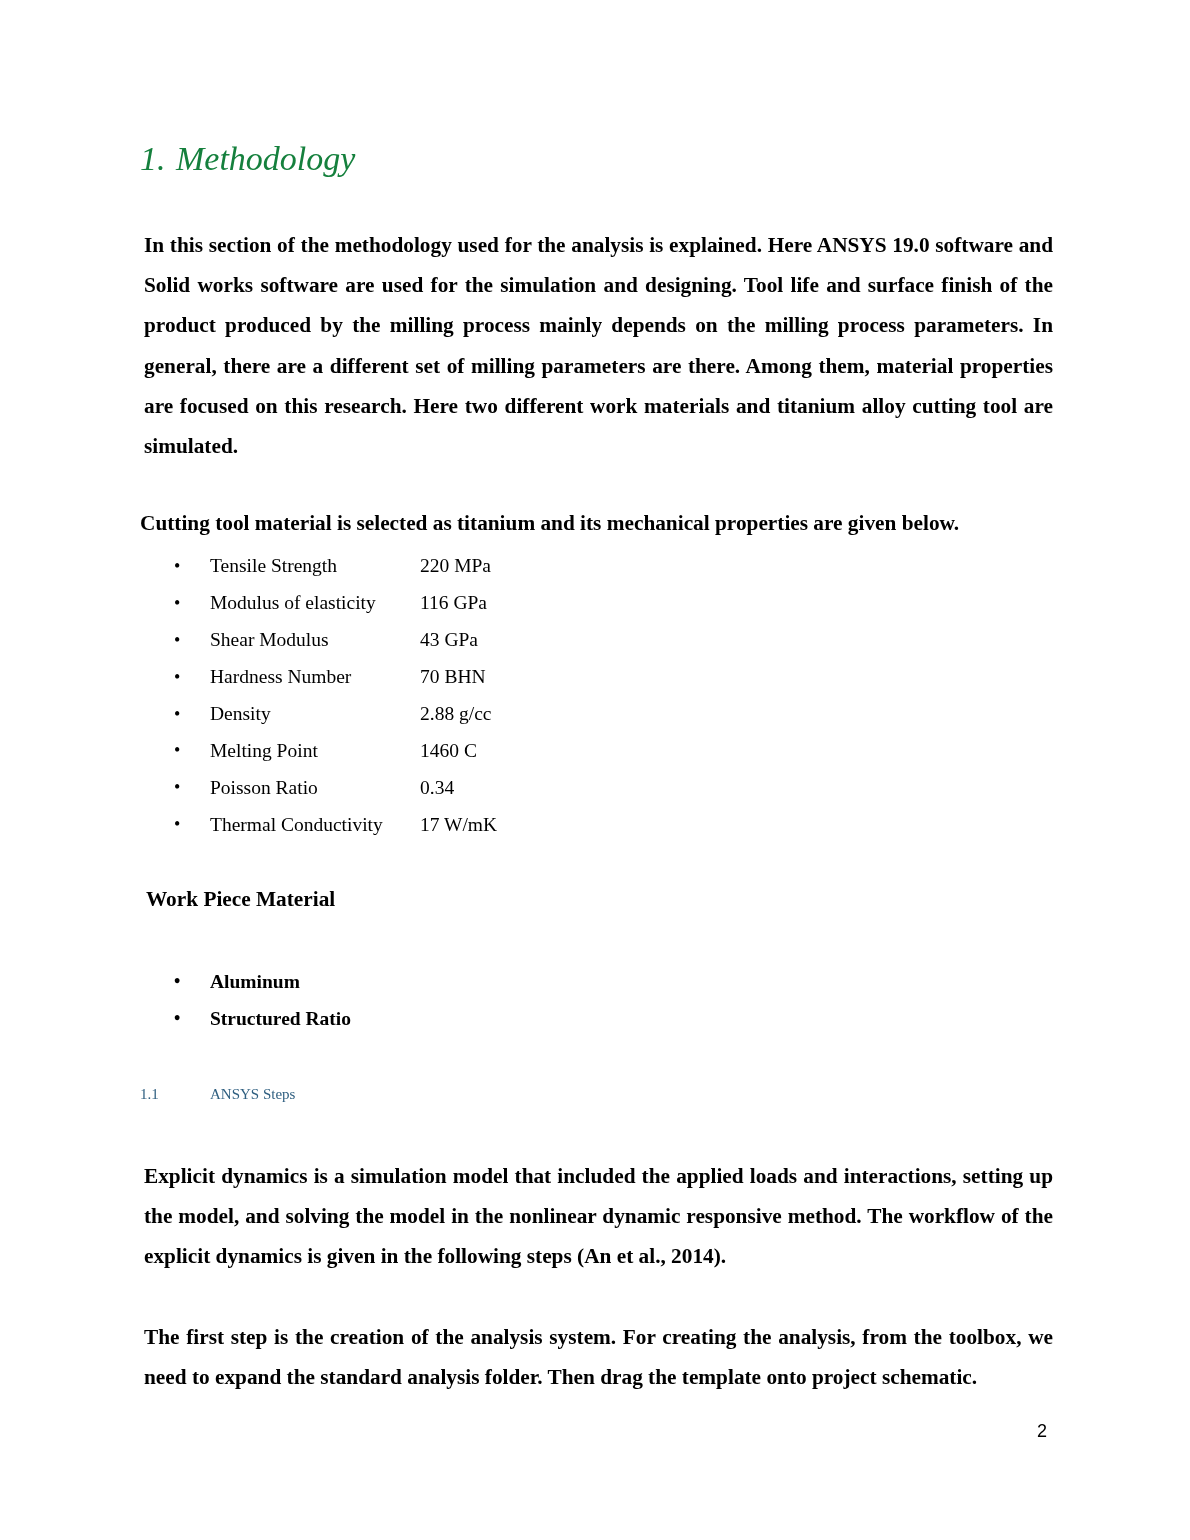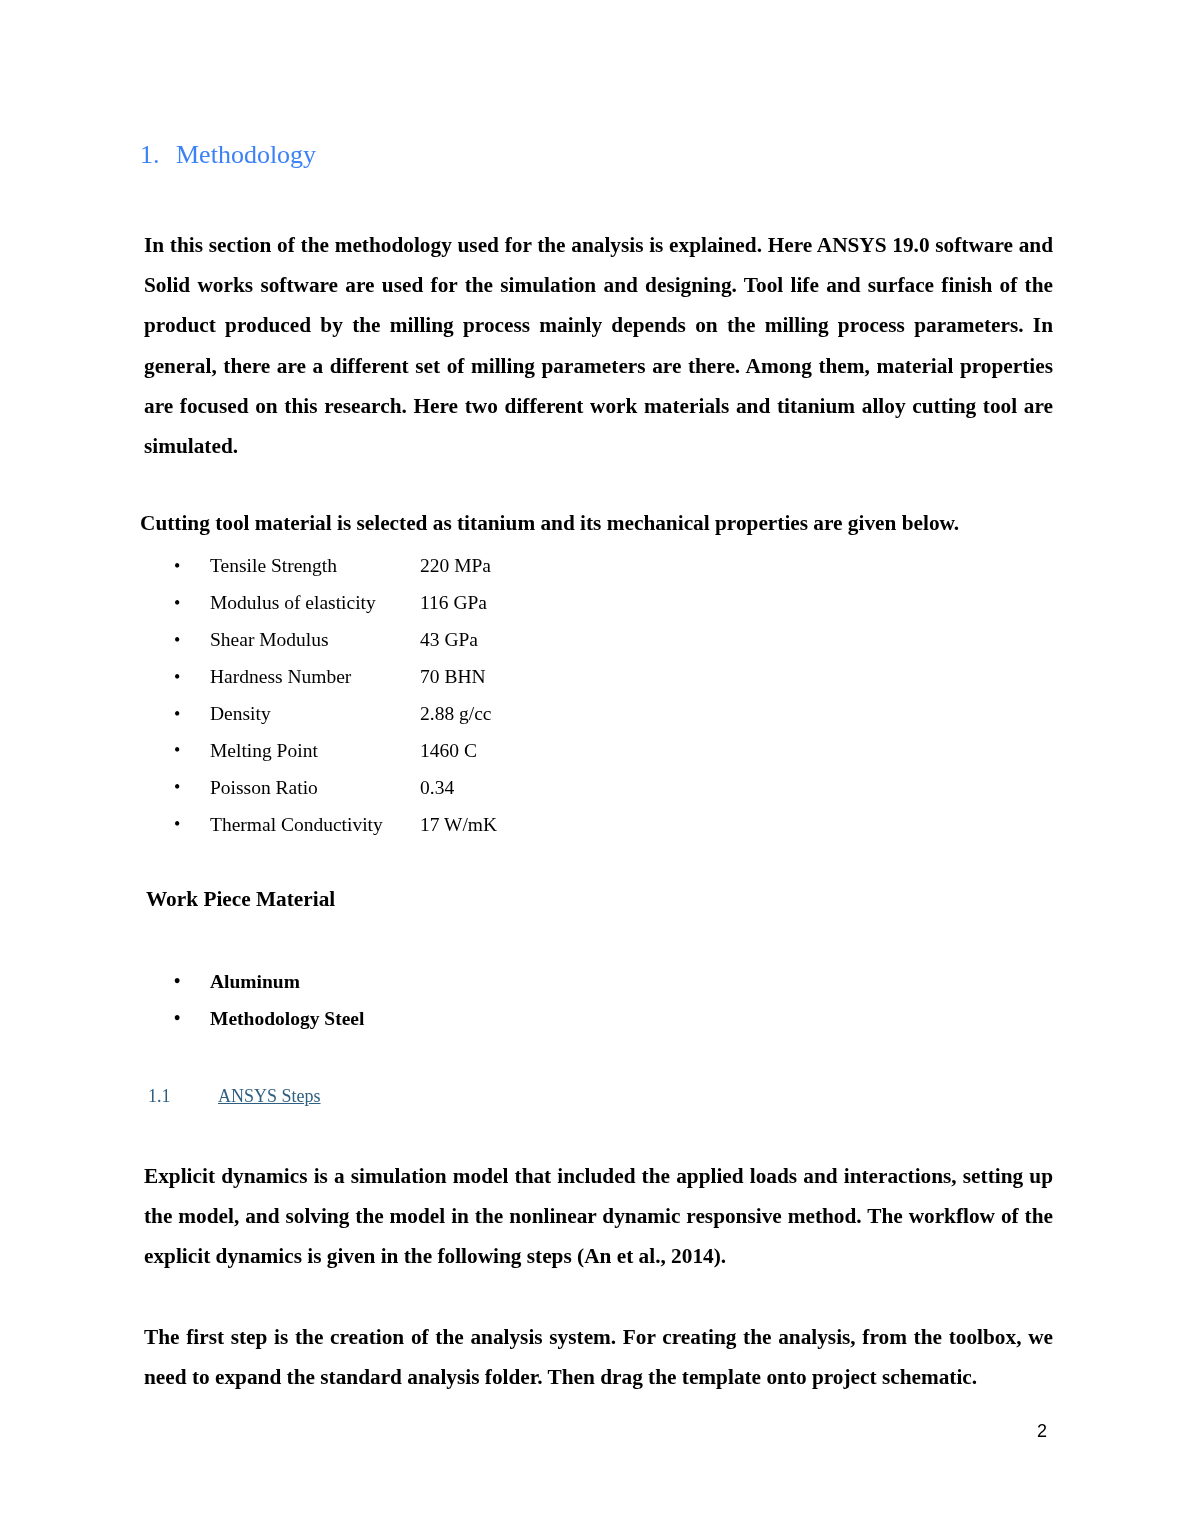--- a/index.html
+++ b/index.html
@@ -18,23 +18,24 @@
     .page {
       position: absolute;
       left: 140px;
       top: 0;
       width: 909px;
     }
     .h1 {
       position: absolute;
       top: 140px;
       left: 0;
-      font-size: 26px;
-      color: #3b82f6;
-      white-space: nowrap;
+      font-size: 34px;
+      color: #15803d;
+      white-space: nowrap;
+      font-style: italic;
     }
     .h1 .num { display: inline-block; width: 36px; }
     .para {
       position: absolute;
       left: 4px;
       width: 909px;
       font-size: 21.3px;
       line-height: 40.2px;
       text-align: justify;
       text-align-last: left;
@@ -94,25 +95,24 @@
       height: 37px;
       font-size: 19.5px;
       font-weight: bold;
       display: flex;
       align-items: center;
       white-space: nowrap;
     }
     .h2 {
       position: absolute;
       top: 1086px;
-      left: 8px;
-      font-size: 18px;
+      left: 0;
+      font-size: 15px;
       color: #2f5f80;
       white-space: nowrap;
-      text-decoration: underline;
     }
     .h2 .num { display: inline-block; width: 70px; }
     .p2 { top: 1156px; }
     .p3 { top: 1317px; }
     .page-number {
       position: absolute;
       top: 1421px;
       left: 1037px;
       font-family: "Liberation Sans", sans-serif;
       font-size: 18px;
@@ -176,21 +176,21 @@
 
   <div class="wp-title">Work Piece Material</div>
 
   <ul class="wp-list">
     <li>
         <span class="bullet">•</span>
         <span>Aluminum</span>
       </li>
     <li>
         <span class="bullet">•</span>
-        <span>Methodology Steel</span>
+        <span>Structured Ratio</span>
       </li>
   </ul>
 
   <div class="h2">
     <span class="num">1.1</span><span>ANSYS Steps</span>
   </div>
 
   <div class="para p2">Explicit dynamics is a simulation model that included the applied loads and interactions, setting up the model, and solving the model in the nonlinear dynamic responsive method. The workflow of the explicit dynamics is given in the following steps (An et al., 2014).</div>
 
   <div class="para p3">The first step is the creation of the analysis system. For creating the analysis, from the toolbox, we need to expand the standard analysis folder. Then drag the template onto project schematic.</div>

